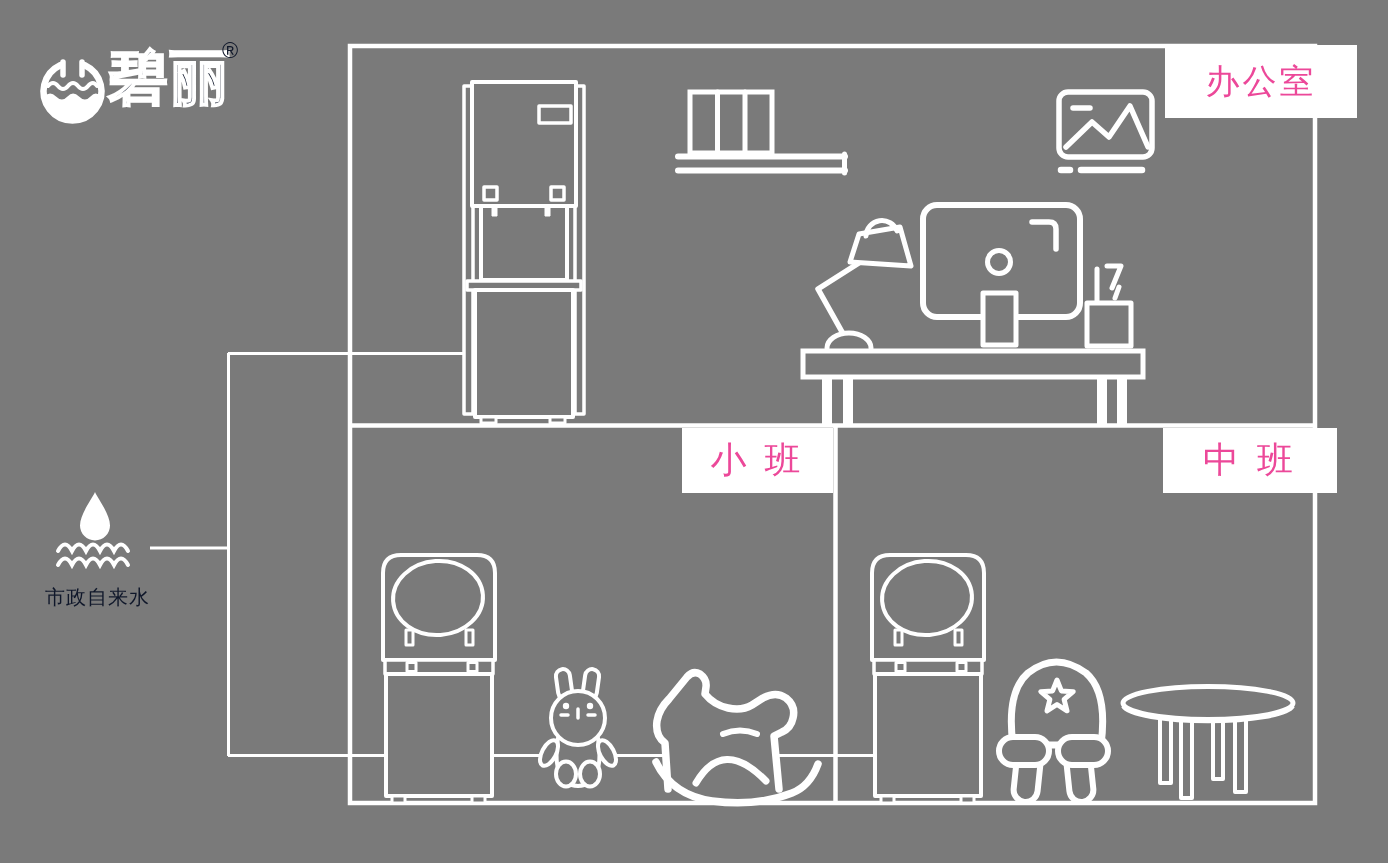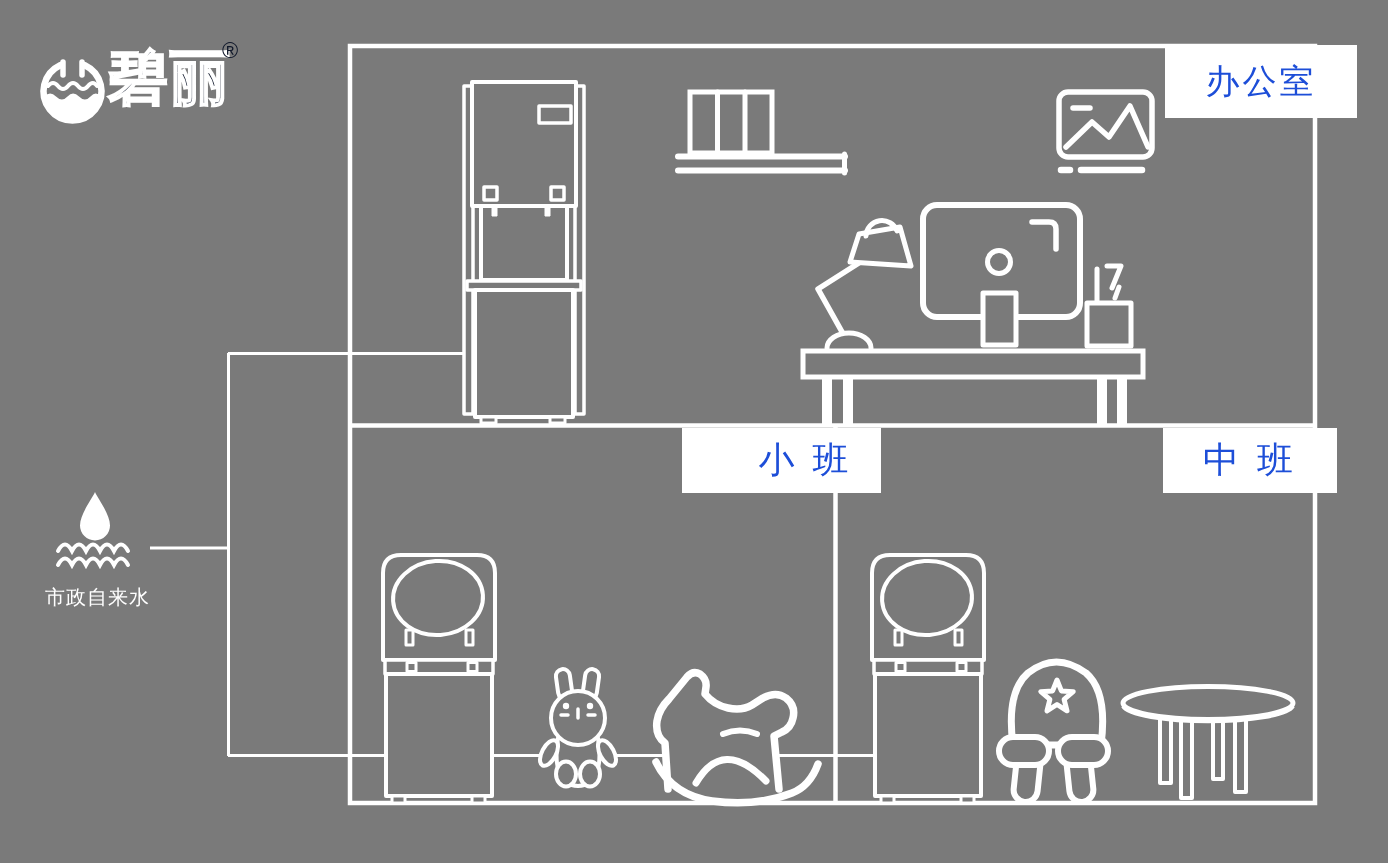--- a/index.html
+++ b/index.html
@@ -3,36 +3,36 @@
 <meta charset="utf-8">
 <style>
   html,body{margin:0;padding:0;}
   body{
     width:1388px;height:863px;overflow:hidden;position:relative;
     background:#7a7a7a;
     font-family:"Liberation Sans", sans-serif;
   }
   #scene{position:absolute;left:0;top:0;}
   .label-box{
-    position:absolute;background:#ffffff;color:#1d4ed8;
+    position:absolute;background:#ffffff;color:#ec4899;
     display:flex;align-items:center;justify-content:center;
     font-family:"Liberation Sans", sans-serif;
   }
   #office-label{left:1165px;top:45px;width:192px;height:73px;font-size:34px;letter-spacing:3px;}
-  #junior-label{left:682px;top:428px;width:151px;height:65px;font-size:36px;letter-spacing:4px;padding-left:48px;}
+  #junior-label{left:682px;top:428px;width:151px;height:65px;font-size:36px;letter-spacing:4px;}
   #middle-label{left:1163px;top:428px;width:174px;height:65px;font-size:36px;letter-spacing:4px;}
   #brand{position:absolute;left:108px;top:48px;color:#0f172a;}
   #brand .brand-name{
     font-size:60px;font-weight:bold;letter-spacing:2px;line-height:1;
     -webkit-text-stroke:2px #ffffff;
   }
   #brand .reg{position:absolute;left:114px;top:-10px;font-size:22px;font-weight:normal;-webkit-text-stroke:0;}
   #source-label{
     position:absolute;left:30px;top:584px;width:135px;text-align:center;
-    color:#ffffff;font-size:20px;letter-spacing:1px;
+    color:#0f172a;font-size:20px;letter-spacing:1px;
   }
 </style>
 </head>
 <body>
 
 <svg id="scene" width="1388" height="863" viewBox="0 0 1388 863">
 
   <g stroke="#ffffff" stroke-width="3" fill="none">
     <path d="M150 548 H229"></path>
     <path d="M228.5 353 V756"></path>

